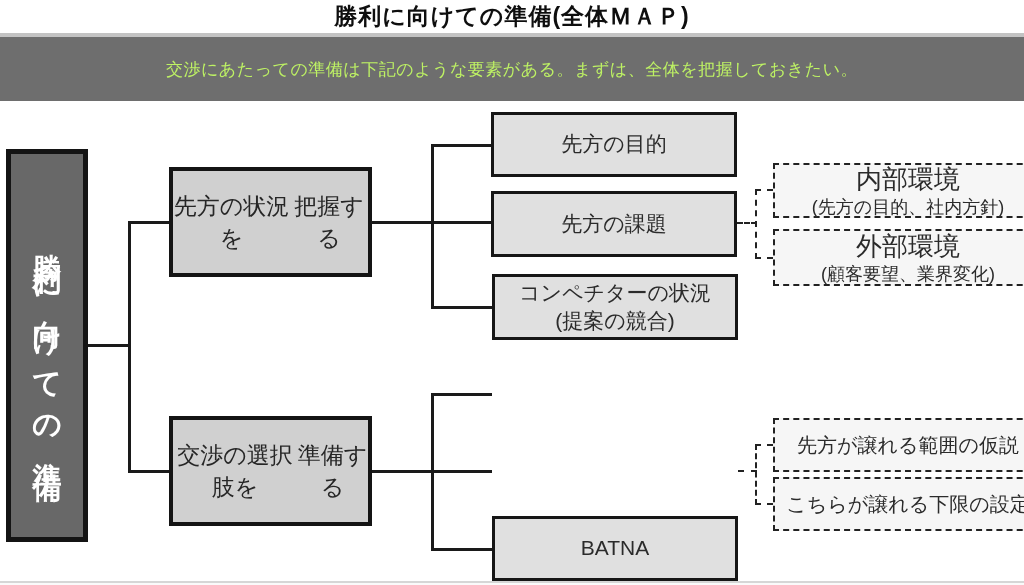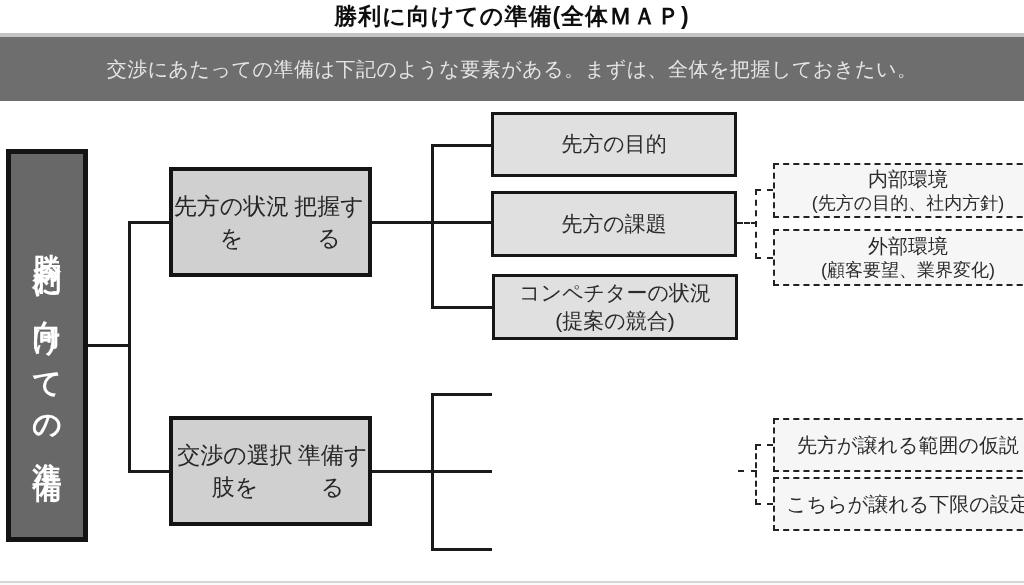--- a/index.html
+++ b/index.html
@@ -10,21 +10,21 @@
     color:#1c1c1c;
   }
   .abs{position:absolute;box-sizing:border-box;}
   
   #title-band{left:0;top:0;width:1024px;height:33px;background:#ffffff;
     display:flex;align-items:center;justify-content:center;}
   #page-title{font-size:23px;font-weight:bold;color:#0e0e0e;letter-spacing:1px;}
   #header-strip{left:0;top:33px;width:1024px;height:4px;background:#c3c3c3;}
   #subtitle-bar{left:0;top:37px;width:1024px;height:64px;background:#6e6e6e;
     display:flex;align-items:center;justify-content:center;}
-  #subtitle-text{font-size:20px;color:#e5e5e5;letter-spacing:0.5px;}
+  #subtitle-text{font-size:17px;color:#bef264;letter-spacing:0.5px;}
   
   #root-box{left:6px;top:149px;width:82px;height:393px;background:#686868;
     border:5px solid #141414;display:flex;align-items:center;justify-content:center;}
   #root-label{writing-mode:vertical-rl;text-orientation:upright;
     font-size:29px;font-weight:bold;color:#ffffff;letter-spacing:11px;line-height:1;}
   
   .line-h{background:#1a1a1a;height:3px;}
   .line-v{background:#1a1a1a;width:3px;}
   
   .dash-h{border-top:2px dashed #222;height:0;}
@@ -32,21 +32,21 @@
   
   .parent-box{width:203px;height:110px;background:#d0d0d0;border:4px solid #141414;
     display:flex;flex-direction:row;align-items:center;justify-content:center;
     font-size:23px;line-height:1.4;color:#262626;text-align:center;}
   .child-box{width:246px;background:#e0e0e0;border:3px solid #161616;
     display:flex;flex-direction:column;align-items:center;justify-content:center;
     font-size:21px;color:#2b2b2b;text-align:center;line-height:1.35;}
   .note-box{width:270px;background:#f6f6f6;border:2px dashed #222;
     display:flex;flex-direction:column;align-items:center;justify-content:center;
     text-align:center;color:#2b2b2b;}
-  .note-title{font-size:20px;line-height:1.25;}
+  .note-title{font-size:26px;line-height:1.25;}
   .note-sub{font-size:18px;line-height:1.25;}
   .note-single{font-size:20px;}
   
   #bottom-rule{left:0;top:581px;width:1024px;height:2px;background:#d6d6d6;}
   #bottom-strip{left:0;top:583px;width:1024px;height:2px;background:#fafafa;}
 </style>
 </head>
 <body>
 
 <div id="page">
@@ -106,20 +106,23 @@
   <div class="abs parent-box" style="left:169px;top:416px;">
     <span>交渉の選択肢を</span>
     <span>準備する</span>
   </div>
 
   <div class="abs line-h" style="left:372px;top:470px;width:120px;"></div>
   <div class="abs line-v" style="left:431px;top:393px;height:158px;"></div>
   <div class="abs line-h" style="left:431px;top:393px;width:61px;"></div>
   <div class="abs line-h" style="left:431px;top:548px;width:61px;"></div>
 
+  <div class="abs child-box" style="left:492px;top:516px;height:65px;">
+    <span>BATNA</span>
+  </div>
 
   <div class="abs dash-h" style="left:738px;top:470px;width:19px;"></div>
   <div class="abs dash-v" style="left:755px;top:444px;height:61px;"></div>
   <div class="abs dash-h" style="left:755px;top:444px;width:18px;"></div>
   <div class="abs dash-h" style="left:755px;top:503px;width:18px;"></div>
 
   <div class="abs note-box" style="left:773px;top:418px;height:54px;">
     <span class="note-single">先方が譲れる範囲の仮説</span>
   </div>
   <div class="abs note-box" style="left:773px;top:477px;height:54px;">

